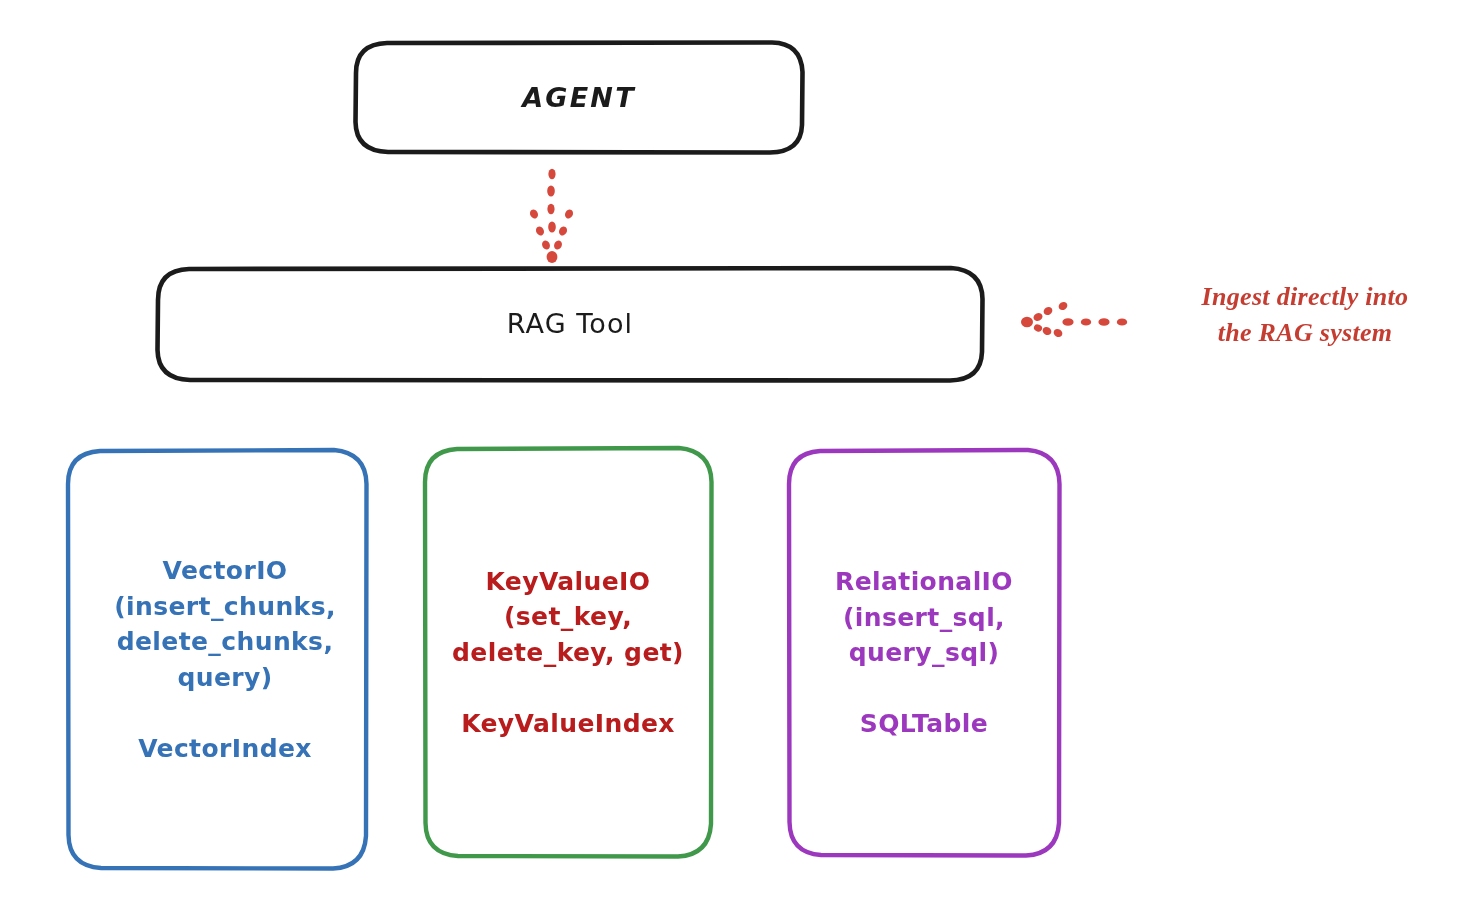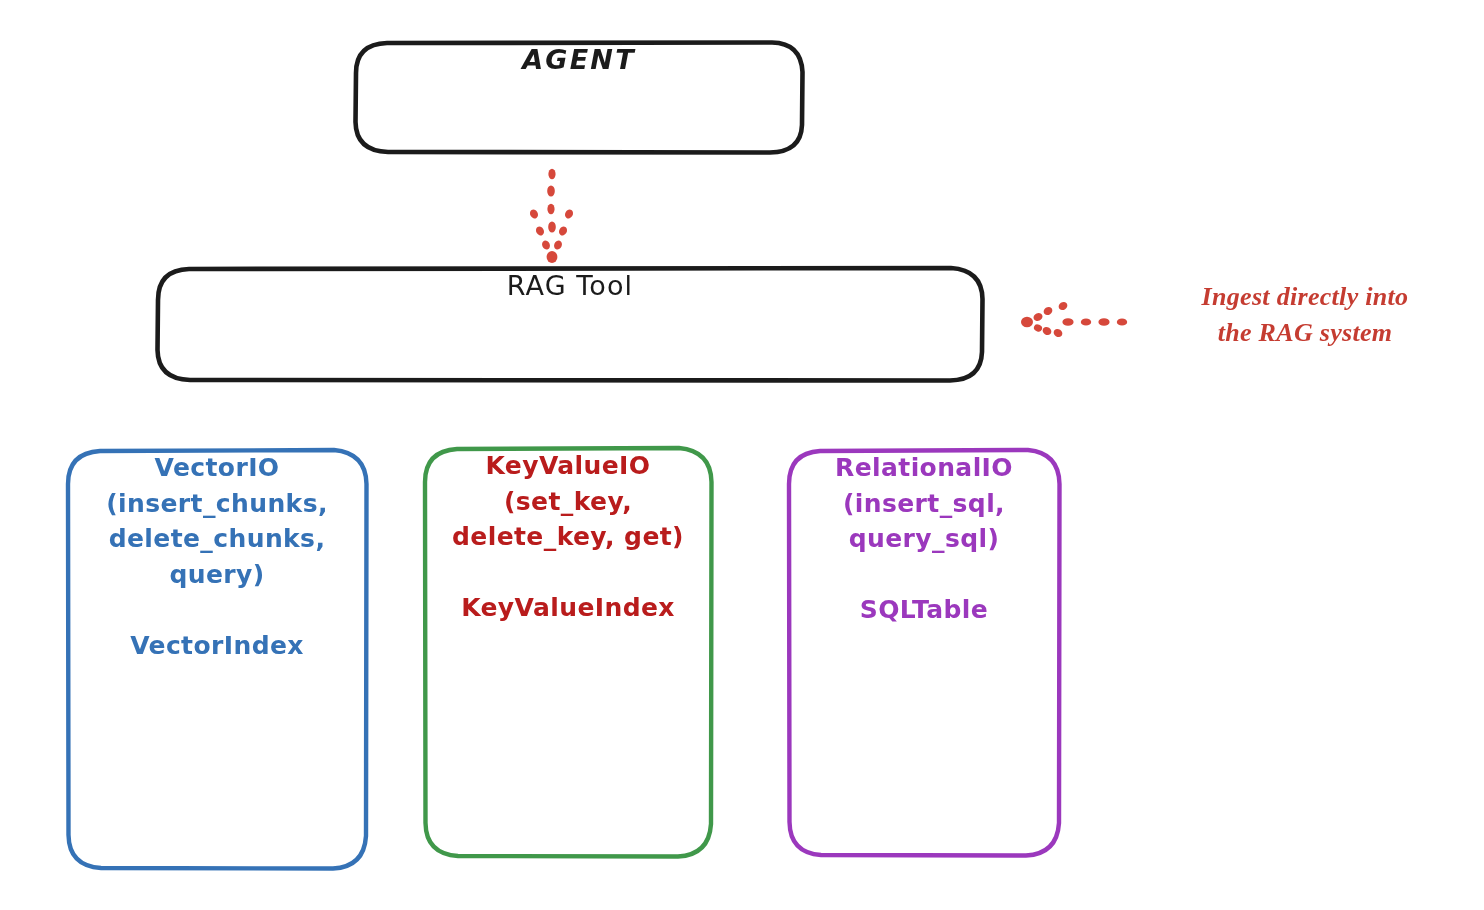--- a/index.html
+++ b/index.html
@@ -19,20 +19,21 @@
     left: 0; top: 0;
     width: 1484px;
     height: 910px;
   }
   .node {
     position: absolute;
     box-sizing: border-box;
     display: flex;
     flex-direction: column;
     align-items: center;
+    justify-content: center;
     text-align: center;
     background: transparent;
   }
   .node-label {
     white-space: pre-line;
     line-height: 1.34;
     letter-spacing: 0.6px;
   }
 
   
@@ -57,21 +58,21 @@
   #rag-tool-node .node-label {
     font-family: "DejaVu Sans", sans-serif;
     font-size: 27px;
     font-weight: 500;
     color: #1b1b1b;
     letter-spacing: 1.1px;
   }
 
   
   #vectorio-node {
-    left: 68px; top: 450px;
+    left: 76px; top: 450px;
     width: 298px; height: 419px;
   }
   #keyvalueio-node {
     left: 425px; top: 448px;
     width: 286px; height: 409px;
   }
   #relationalio-node {
     left: 789px; top: 450px;
     width: 270px; height: 406px;
   }

